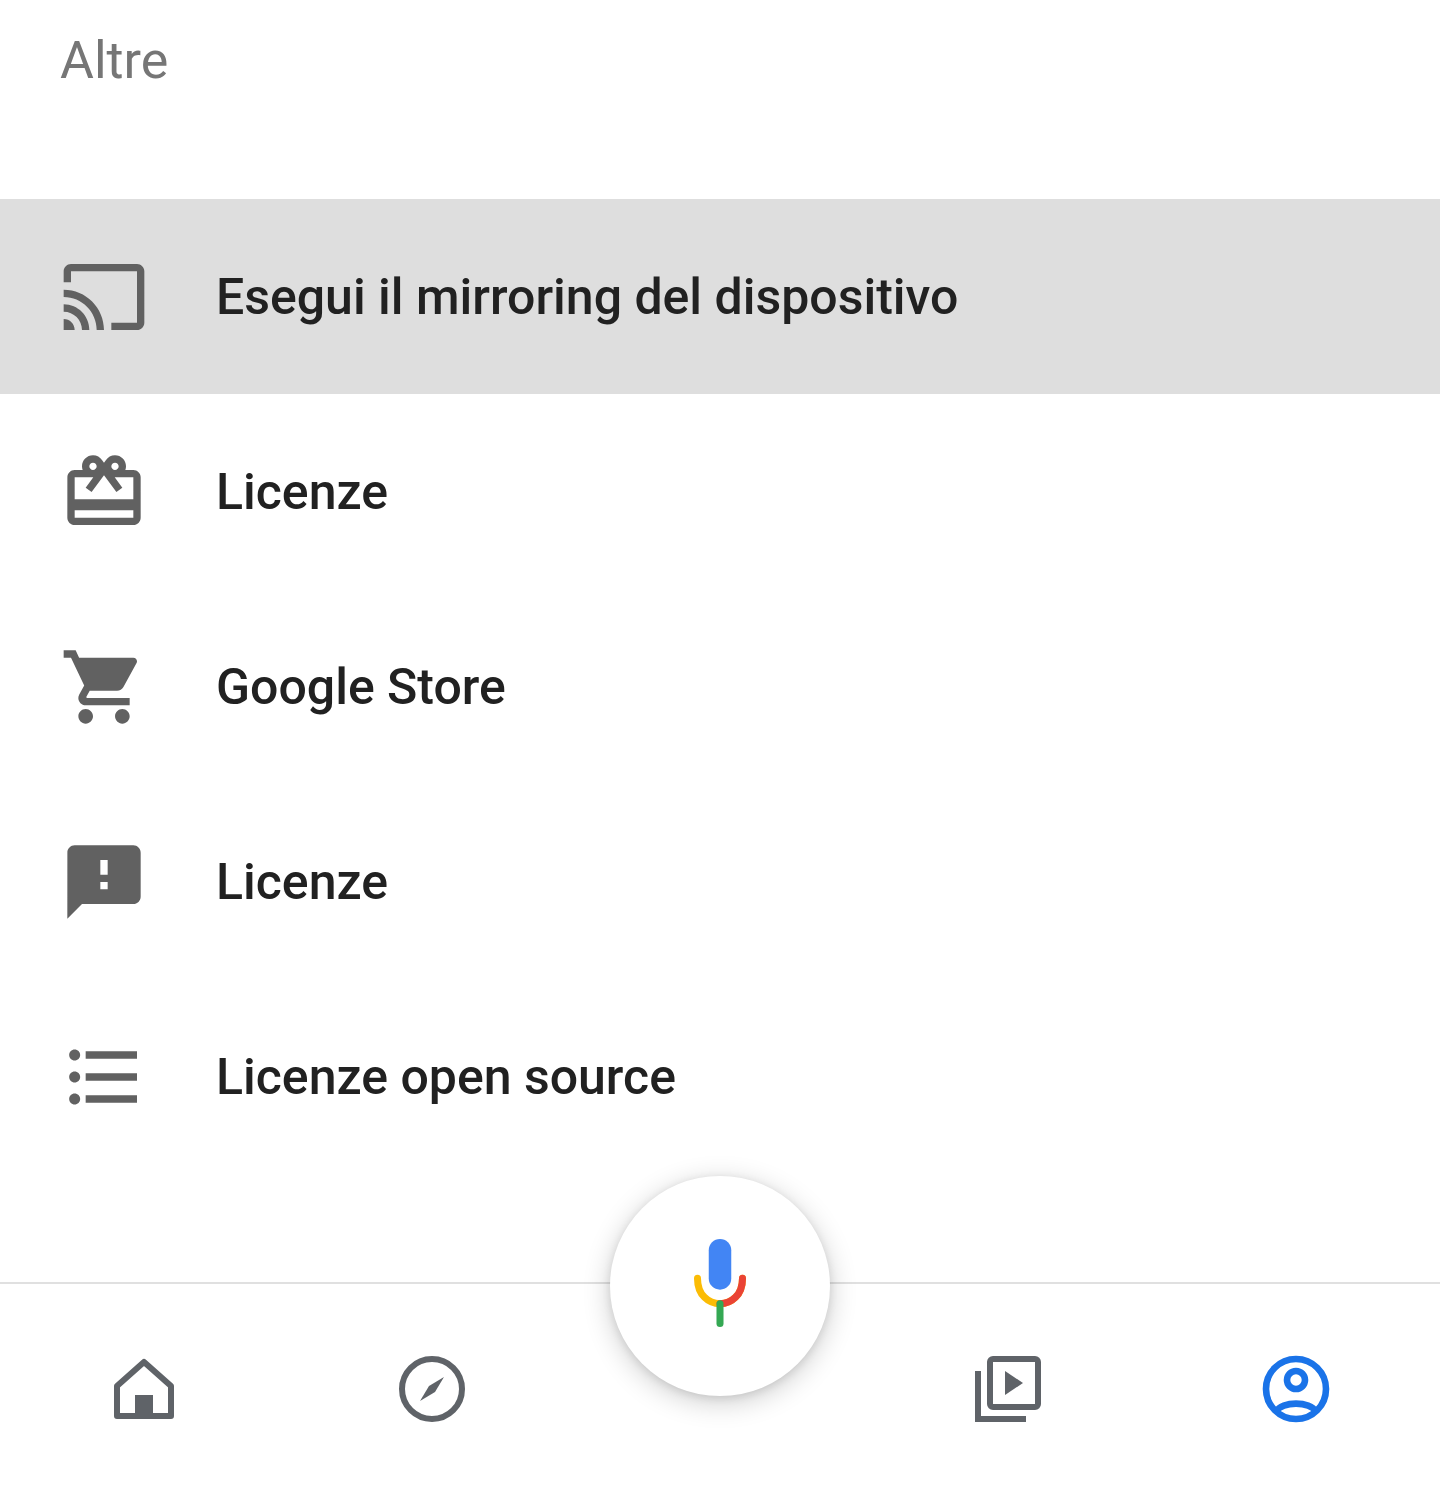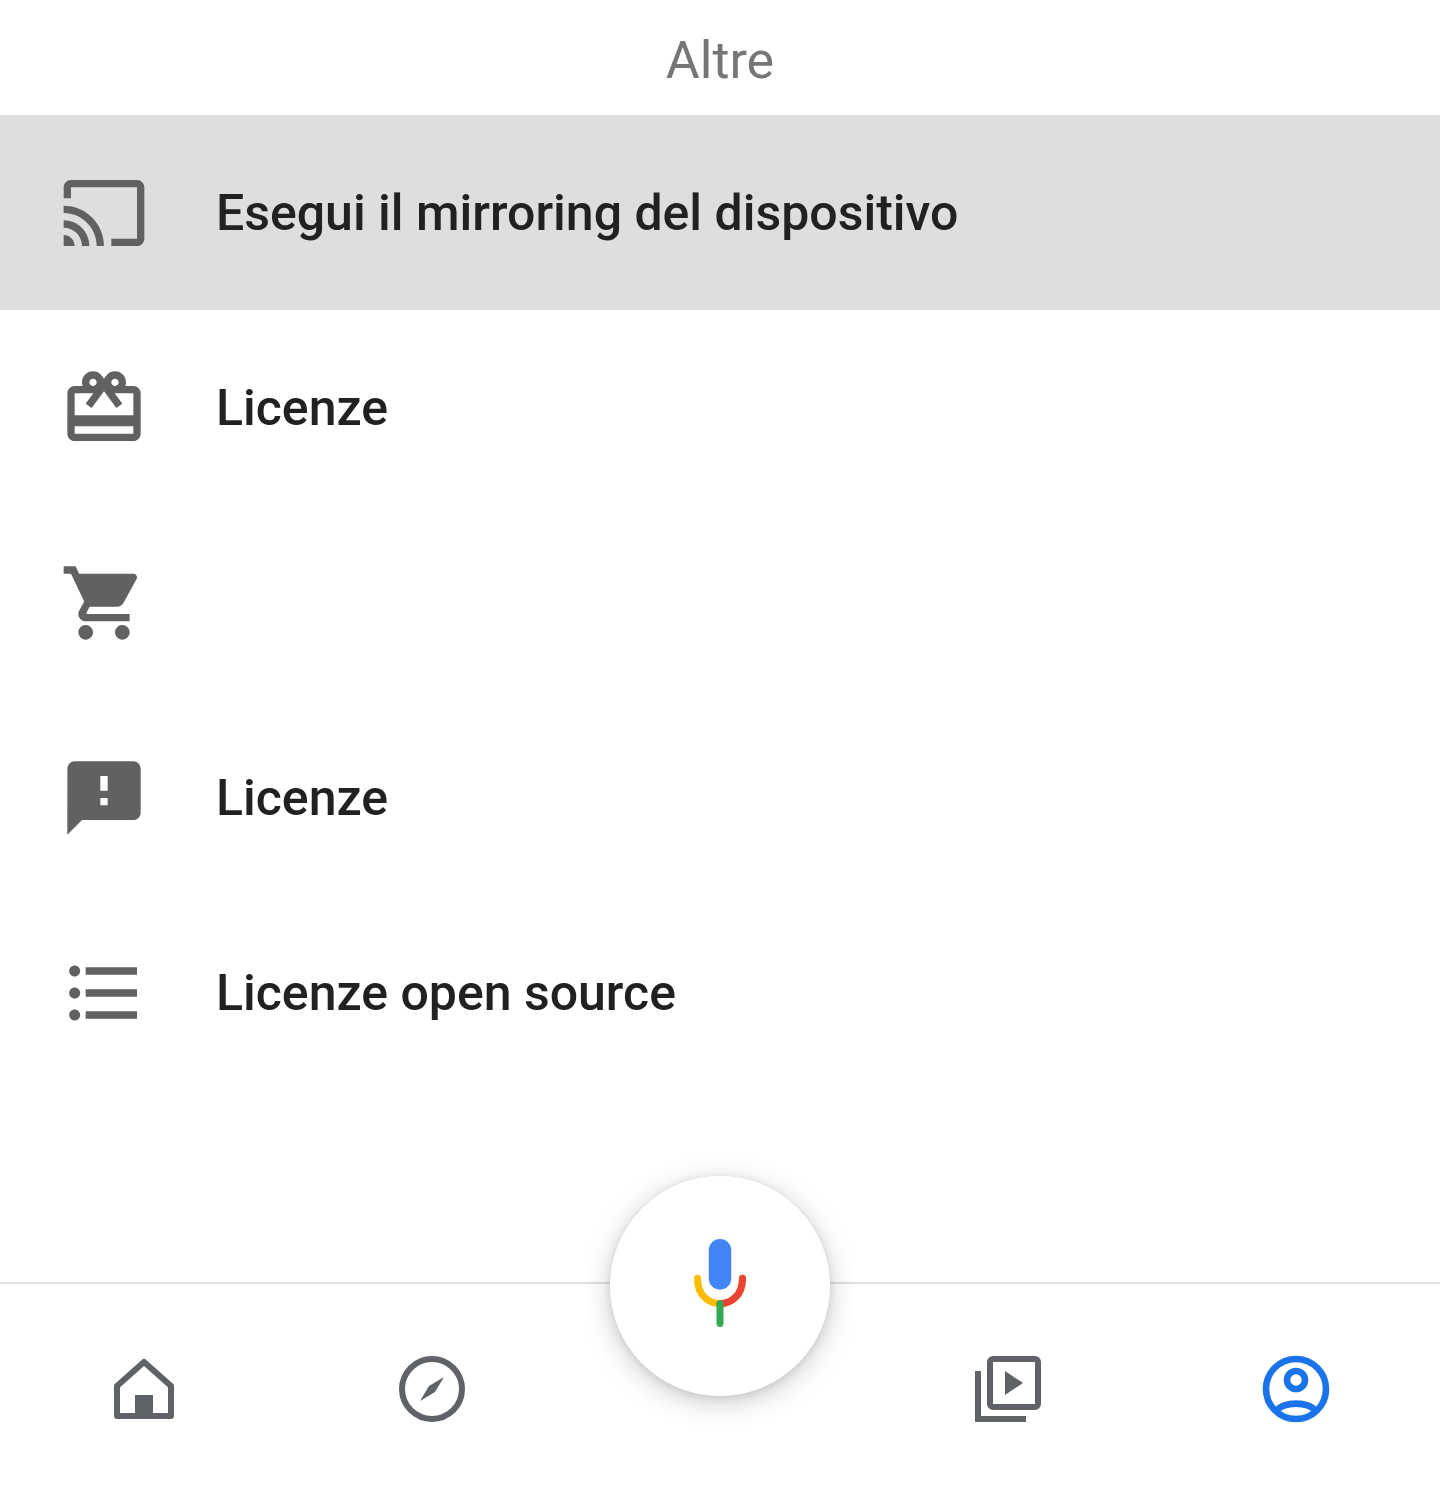--- a/index.html
+++ b/index.html
@@ -9,22 +9,21 @@
     }
     body {
       font-family: -apple-system, BlinkMacSystemFont, "Segoe UI", Roboto, Helvetica, Arial, sans-serif;
       background: #ffffff;
       width: 1440px;
       height: 1496px;
       position: relative;
       overflow: hidden;
     }
     .header {
-      padding: 30px 60px 24px 60px;
-      text-align: center;
+      padding: 30px 60px 64px 60px;
     }
     .header-title {
       font-size: 52px;
       font-weight: 400;
       color: #767676;
     }
     .menu-list {
       list-style: none;
     }
     .menu-item {
@@ -115,20 +114,21 @@
       justify-content: center;
       cursor: pointer;
       z-index: 10;
     }
     .mic-button svg {
       width: 70px;
       height: 90px;
     }
     .menu-area {
       position: relative;
+      margin-top: 44px;
     }
   </style>
 </head>
 <body>
 
 <div class="header">
   <div class="header-title">Altre</div>
 </div>
 
 <ul class="menu-list menu-area">
@@ -150,20 +150,21 @@
     </span>
     <span class="menu-label">Licenze</span>
   </li>
 
   <li class="menu-item">
     <span class="menu-icon">
       <svg viewBox="0 0 24 24">
           <path d="M7 18c-1.1 0-1.99.9-1.99 2S5.9 22 7 22s2-.9 2-2-.9-2-2-2zM1 2v2h2l3.6 7.59-1.35 2.45c-.16.28-.25.61-.25.96 0 1.1.9 2 2 2h12v-2H7.42c-.14 0-.25-.11-.25-.25l.03-.12.9-1.63h7.45c.75 0 1.41-.41 1.75-1.03l3.58-6.49c.08-.14.12-.31.12-.48 0-.55-.45-1-1-1H5.21l-.94-2H1zm16 16c-1.1 0-1.99.9-1.99 2s.89 2 1.99 2 2-.9 2-2-.9-2-2-2z"></path>
         </svg>
     </span>
+    <span class="menu-label">Google Store</span>
   </li>
 
 
   <li class="menu-item">
     <span class="menu-icon">
       <svg viewBox="0 0 24 24">
           <path d="M20 2H4c-1.1 0-1.99.9-1.99 2L2 22l4-4h14c1.1 0 2-.9 2-2V4c0-1.1-.9-2-2-2zm-7 12h-2v-2h2v2zm0-4h-2V6h2v4z"></path>
         </svg>
     </span>
     <span class="menu-label">Licenze</span>

